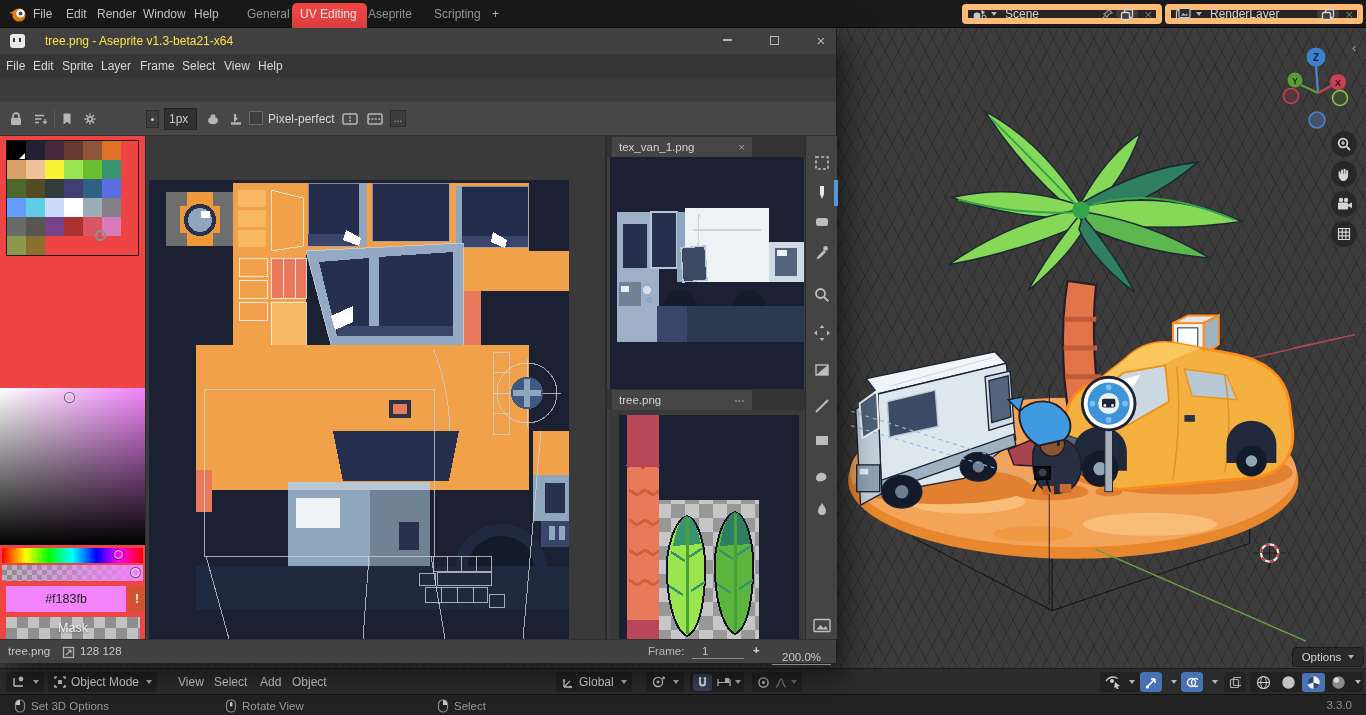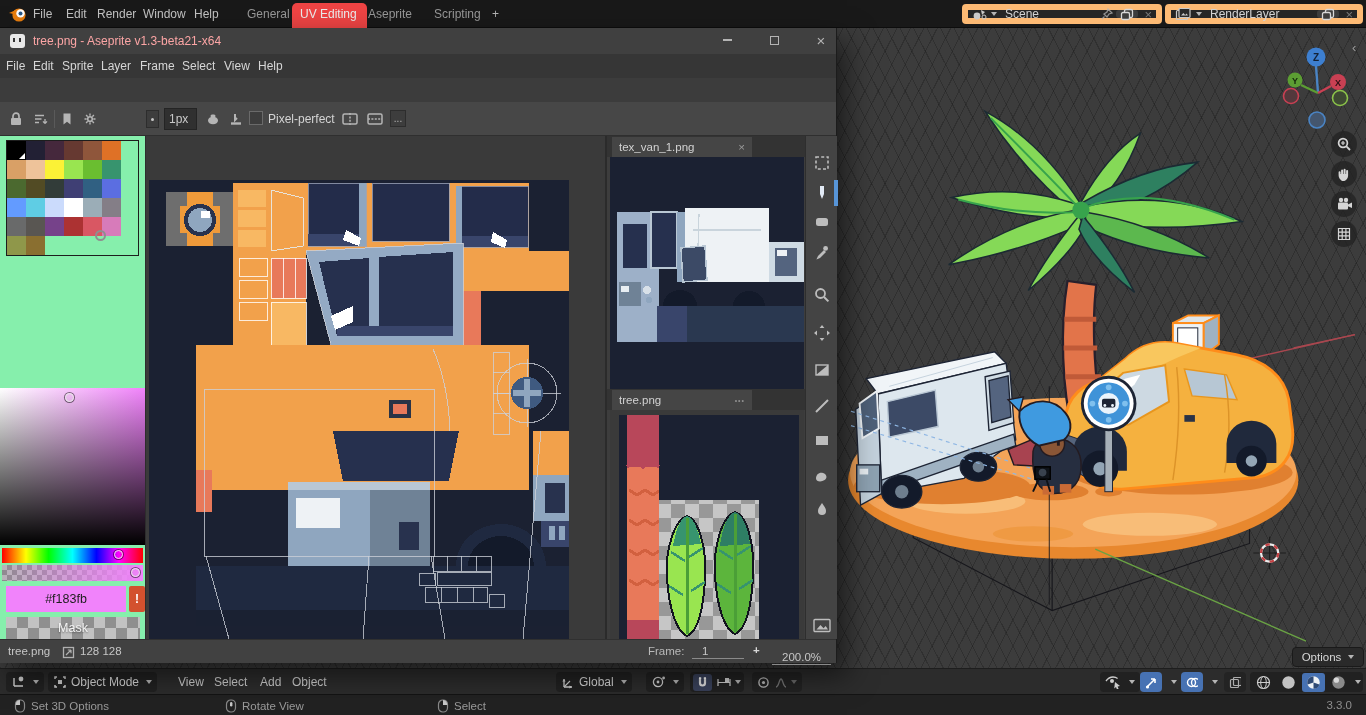--- a/index.html
+++ b/index.html
@@ -32,21 +32,21 @@
 #bstatus{left:0;top:694px;width:1366px;height:21px;background:#222222;border-top:1px solid #141414;color:#9a9a9a;font-size:11.5px}
 #bstatus .hint{position:absolute;top:4px;display:flex;gap:5px;align-items:center}
 
 #ase{left:0;top:28px;width:837px;height:635px;background:#3c3c3c;box-shadow:10px 12px 28px rgba(0,0,0,.55);border-right:1px solid #1c1c1c;border-bottom:1px solid #1c1c1c;font-size:12px;color:#cfcfcf}
 #ase-title{position:absolute;left:0;top:0;width:100%;height:26px;background:#404040;display:flex;align-items:center}
 #ase-menu{position:absolute;left:0;top:26px;width:100%;height:24px;background:#363636}
 #ase-menu .mi{position:absolute;top:5px;color:#d6d6d6}
 #ase-tabrow{position:absolute;left:0;top:50px;width:100%;height:24px;background:#2e2e2e}
 #doc-tab{position:absolute;left:2px;top:0;width:145px;height:24px;background:#414141;border-bottom:2px solid #4b8fd6;color:#dcdcdc;display:flex;align-items:center;padding:0 8px;justify-content:space-between}
 #ase-toolbar{position:absolute;left:0;top:74px;width:100%;height:34px;background:#474747;border-bottom:1px solid #2f2f2f}
-#palette-panel{position:absolute;left:0;top:108px;width:145px;height:503px;background:#86efac}
+#palette-panel{position:absolute;left:0;top:108px;width:145px;height:503px;background:#ef4444}
 #swgrid{position:absolute;left:6px;top:4px;width:133px;display:flex;flex-wrap:wrap;border:1px solid #1d1d1d}
 .sw{width:19px;height:19px;position:relative}
 .fg-mark{position:absolute;right:1px;bottom:1px;width:0;height:0;border-left:6px solid transparent;border-bottom:6px solid #fff}
 #svpicker{position:absolute;left:0;top:252px;width:145px;height:157px;background:linear-gradient(to bottom,rgba(0,0,0,0),#000),linear-gradient(to right,#ffffff,#f183fb)}
 .ring{position:absolute;width:9px;height:9px;border:1.6px solid #e8e8e8;border-radius:50%;box-shadow:0 0 0 1px rgba(0,0,0,.5)}
 #huebar{position:absolute;left:2px;top:412px;width:141px;height:15px;background:linear-gradient(to right,#f00 0%,#ff0 17%,#0f0 33%,#0ff 50%,#00f 67%,#f0f 83%,#f00 100%)}
 #alphabar{position:absolute;left:2px;top:429px;width:141px;height:16px;background:linear-gradient(to right,rgba(241,131,251,.05),#f183fb),linear-gradient(45deg,#8a8a8a 25%,transparent 25%,transparent 75%,#8a8a8a 75%),linear-gradient(45deg,#8a8a8a 25%,transparent 25%,transparent 75%,#8a8a8a 75%);background-size:100% 100%,10px 10px,10px 10px;background-position:0 0,0 0,5px 5px;background-color:#b5b5b5}
 #hexswatch{position:absolute;left:6px;top:450px;width:120px;height:26px;background:#f183fb;color:#1e1e1e;display:flex;align-items:center;justify-content:center;font-size:12.5px}
 #warnbtn{position:absolute;left:129px;top:450px;width:16px;height:26px;background:#d3512e;border-radius:2px;color:#fff;font-weight:bold;display:flex;align-items:center;justify-content:center}
 #maskbar{position:absolute;left:6px;top:481px;width:134px;height:22px;background-image:linear-gradient(45deg,#8f8f8f 25%,transparent 25%,transparent 75%,#8f8f8f 75%),linear-gradient(45deg,#8f8f8f 25%,transparent 25%,transparent 75%,#8f8f8f 75%);background-size:22px 22px;background-position:0 0,11px 11px;background-color:#c2c2c2;color:#f4f4f4;text-shadow:0 1px 2px rgba(0,0,0,.45);display:flex;align-items:center;justify-content:center;font-size:12.5px}
@@ -458,21 +458,21 @@
     <span class="abs" style="right:14px;top:4px;color:#8f8f8f">3.3.0</span>
   </div>
 
   <div id="ase" class="abs">
 
     <div id="ase-title">
       <span style="margin-left:10px;width:15px;height:14px;background:#e8e8e8;border-radius:3px;position:relative;display:inline-block">
         <span style="position:absolute;left:3px;top:4px;width:2px;height:4px;background:#333"></span>
         <span style="position:absolute;left:9px;top:4px;width:2px;height:4px;background:#333"></span>
       </span>
-      <span style="margin-left:8px;color:#fca5a5">tree.png - Aseprite v1.3-beta21-x64</span>
+      <span style="margin-left:20px;color:#fde047">tree.png - Aseprite v1.3-beta21-x64</span>
       <div style="position:absolute;right:0;top:0;display:flex">
         <span class="wbtn">
             <span style="width:9px;height:1.6px;background:#b4b4b4;display:inline-block"></span>
           </span>
         <span class="wbtn" style="margin-left:17px">
             <span style="width:9px;height:9px;border:1.4px solid #b4b4b4;display:inline-block"></span>
           </span>
         <span class="wbtn" style="margin-left:17px;font-size:15px">×</span>
       </div>
     </div>

